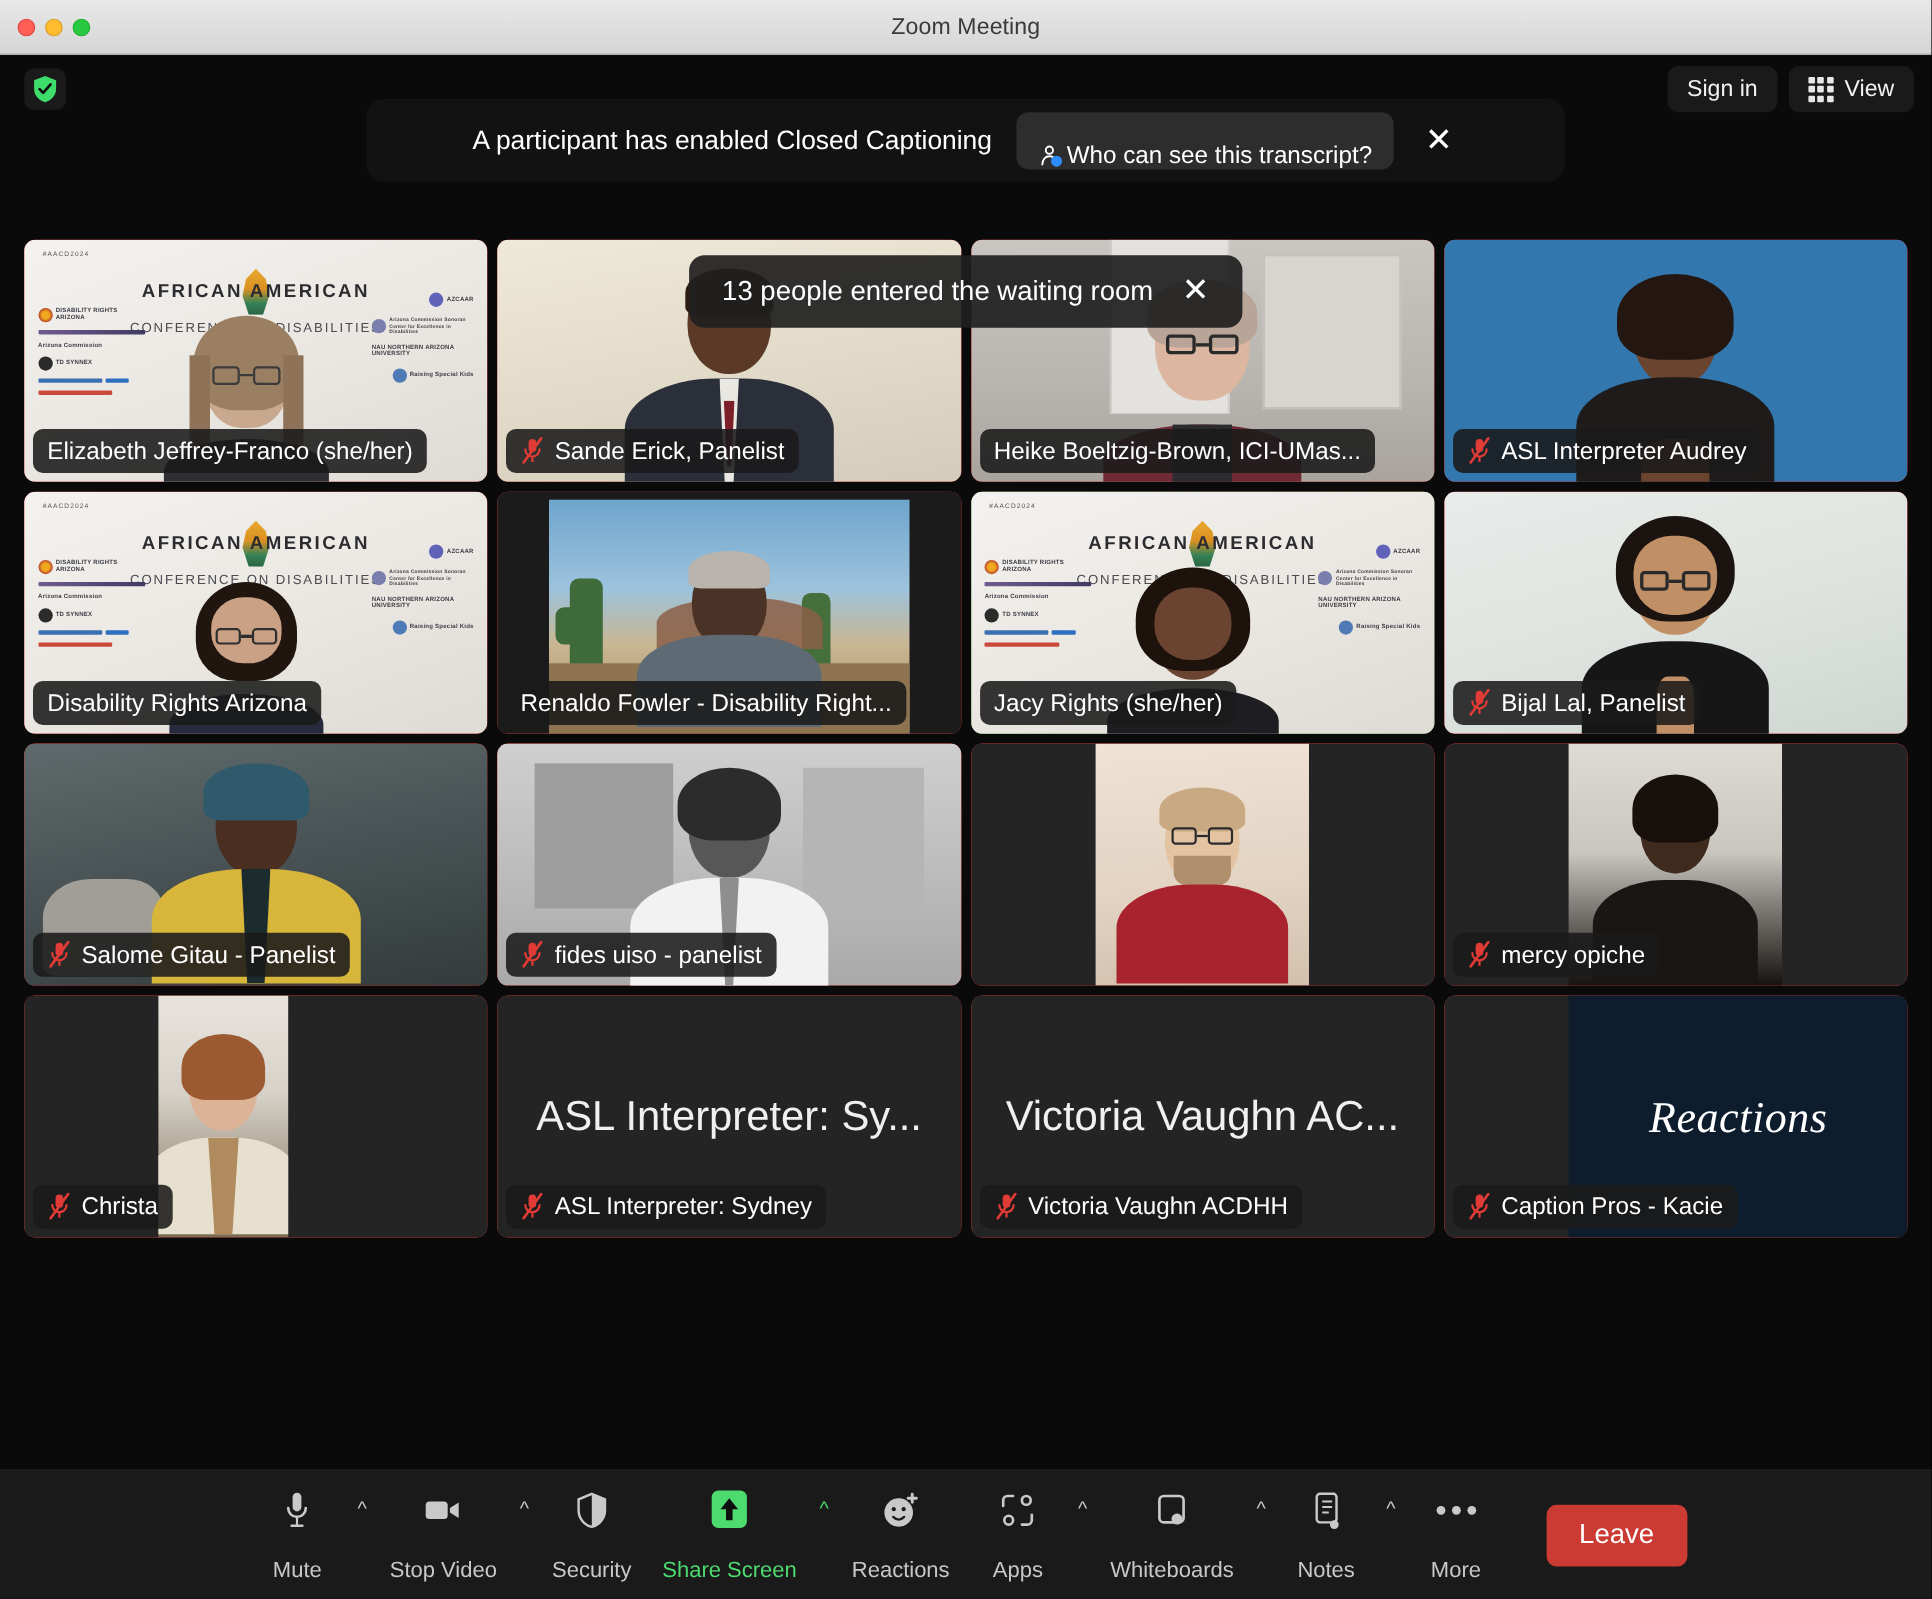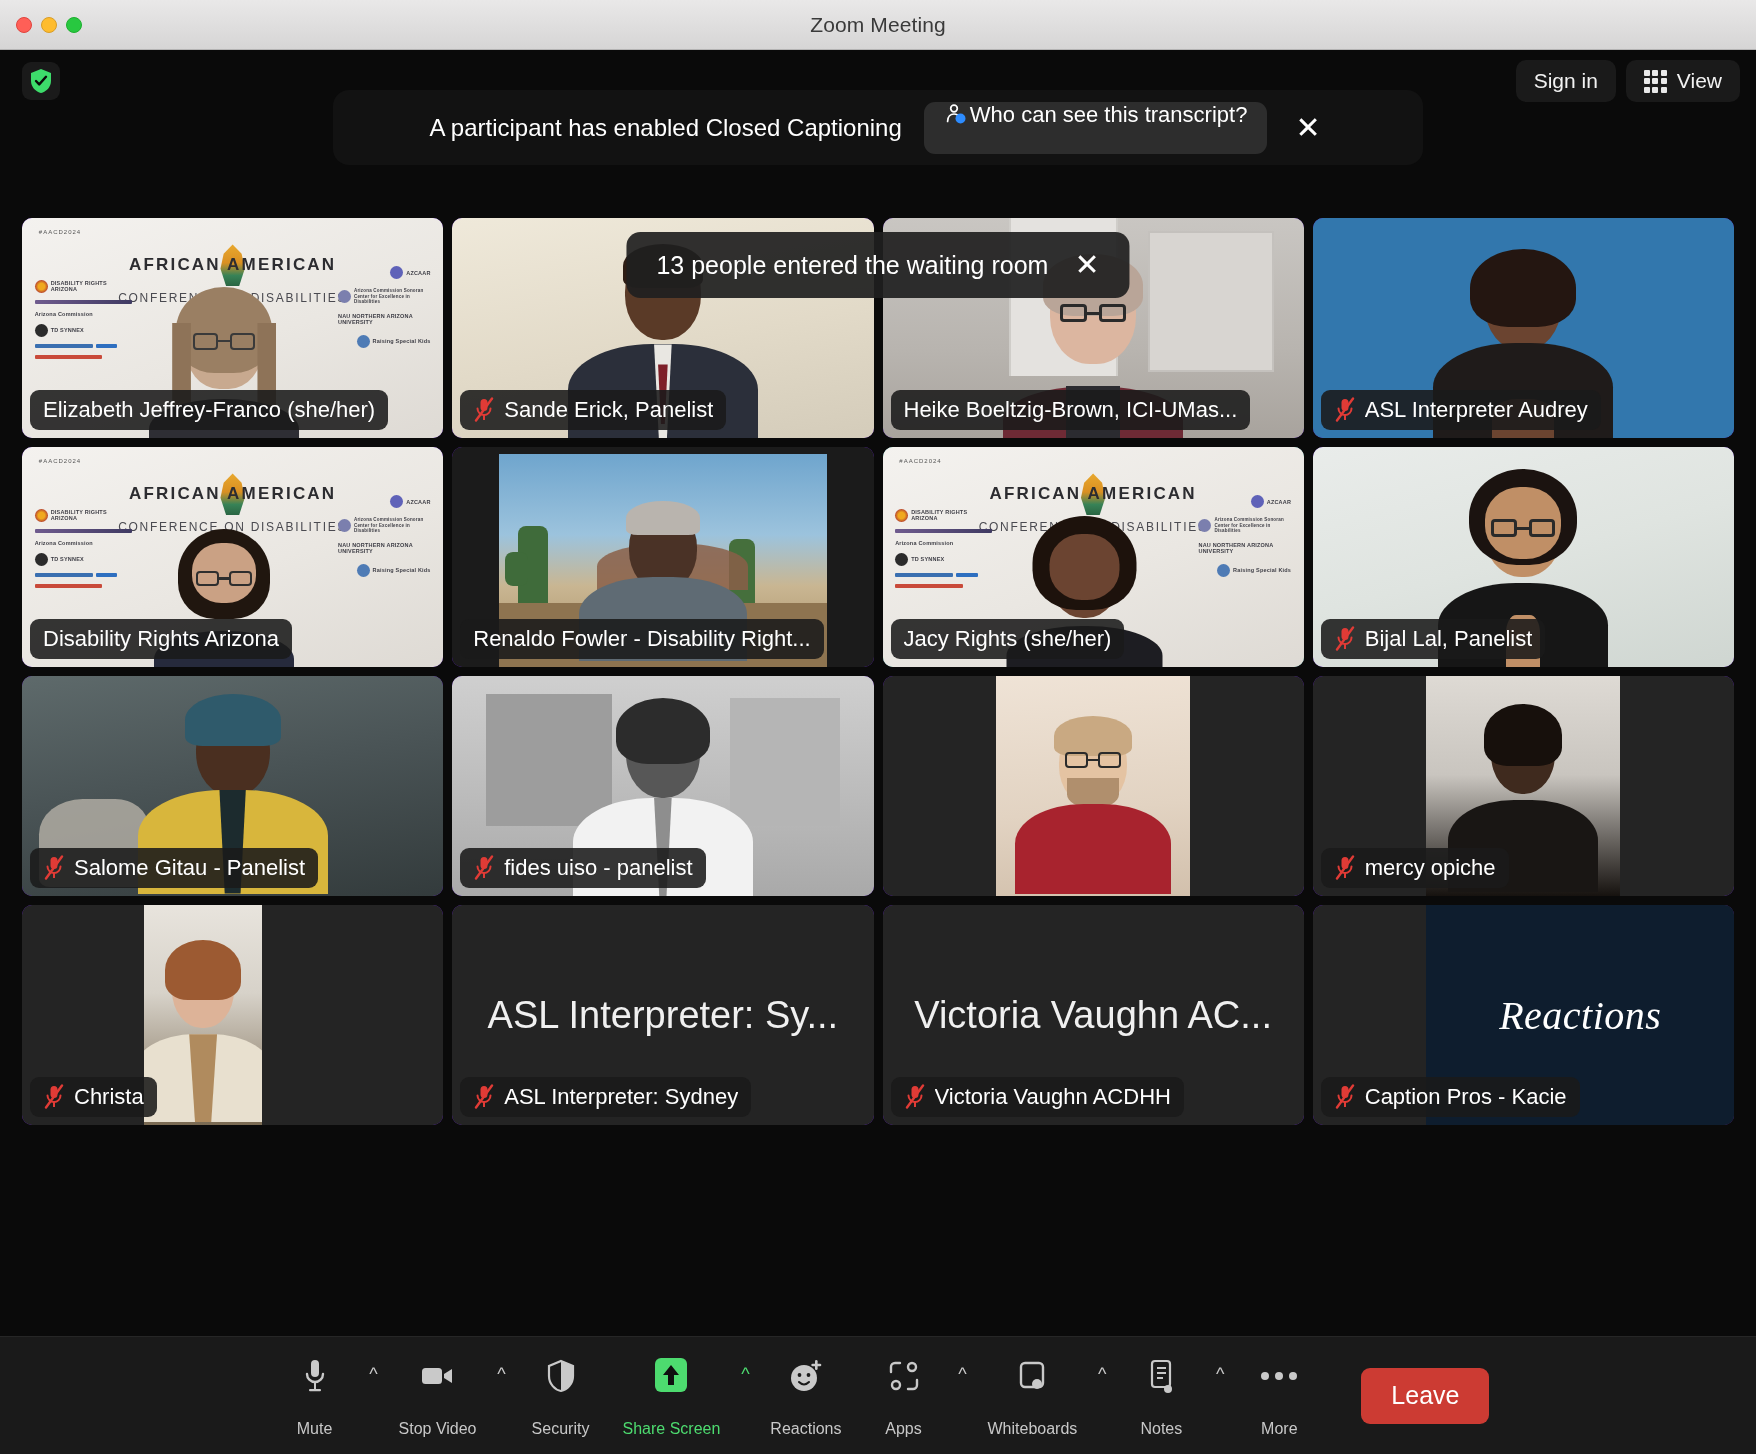--- a/index.html
+++ b/index.html
@@ -50,21 +50,21 @@
   
   .cc-notify {
     position:absolute; top:40px; left:50%; transform:translateX(-50%);
     background:#121212; border-radius:16px;
     height:75px; display:flex; align-items:center; padding:0 28px; gap:22px;
     min-width:1090px; justify-content:center;
   }
   .cc-text { color:#fff; font-size:24px; white-space:nowrap; }
   .cc-who {
     background:#2d2d2d; border-radius:11px; height:52px;
-    display:flex; align-items:flex-start; gap:2px; padding:0 20px;
+    display:flex; align-items:flex-end; gap:2px; padding:0 20px;
     color:#fff; font-size:22px; white-space:nowrap; cursor:pointer;
   }
   .cc-close { color:#fff; font-size:30px; line-height:1; cursor:pointer; padding:0 6px; font-weight:300; }
 
   
   .waiting-toast {
     position:absolute; top:182px; left:50%; transform:translateX(-50%);
     background:rgba(32,32,32,.92); border-radius:14px;
     height:66px; display:flex; align-items:center; gap:26px; padding:0 30px;
     z-index:40;
@@ -74,21 +74,21 @@
 
   
   .vgrid {
     position:absolute; top:168px; left:22px; right:22px;
     display:grid;
     grid-template-columns:repeat(4,1fr);
     grid-template-rows:repeat(4,220px);
     gap:9px;
   }
   .tile {
-    position:relative; background:#6d28d9; border-radius:10px; overflow:hidden;
+    position:relative; background:#ef4444; border-radius:10px; overflow:hidden;
   }
   .tile.active { outline:4px solid #5bd97f; outline-offset:-4px; border-radius:10px; }
   .tile .vid { position:absolute; inset:0; overflow:hidden; }
 
   
   .nameplate {
     position:absolute; left:8px; bottom:8px; z-index:12;
     background:rgba(26,26,26,.88); border-radius:9px;
     height:40px; display:flex; align-items:center; gap:9px;
     padding:0 13px; max-width:94%;
@@ -139,21 +139,21 @@
     position:absolute; left:0; right:0; bottom:0; height:118px;
     background:#1a1a1a; display:flex; align-items:center; justify-content:center;
     border-top:1px solid #262626;
   }
   .tb-inner { display:flex; align-items:center; gap:0; }
   .tb-item {
     display:flex; flex-direction:column; align-items:center; justify-content:center;
     min-width:96px; padding:6px 14px; cursor:pointer; position:relative;
   }
   .tb-glyph { height:44px; display:flex; align-items:center; justify-content:center; }
-  .tb-label { color:#c8c8c8; font-size:16px; margin-top:22px; white-space:nowrap; }
+  .tb-label { color:#c8c8c8; font-size:20px; margin-top:22px; white-space:nowrap; }
   .tb-label.green { color:#4ddb6f; }
   .tb-caret {
     width:22px; display:flex; align-items:center; justify-content:center;
     align-self:flex-start; margin-top:16px; cursor:pointer;
     color:#c8c8c8; font-size:18px;
   }
   .tb-caret.green { color:#4ddb6f; }
   .tb-group { display:flex; align-items:flex-start; }
   .leave-btn {
     background:#cc3b33; color:#fff; border-radius:9px;

